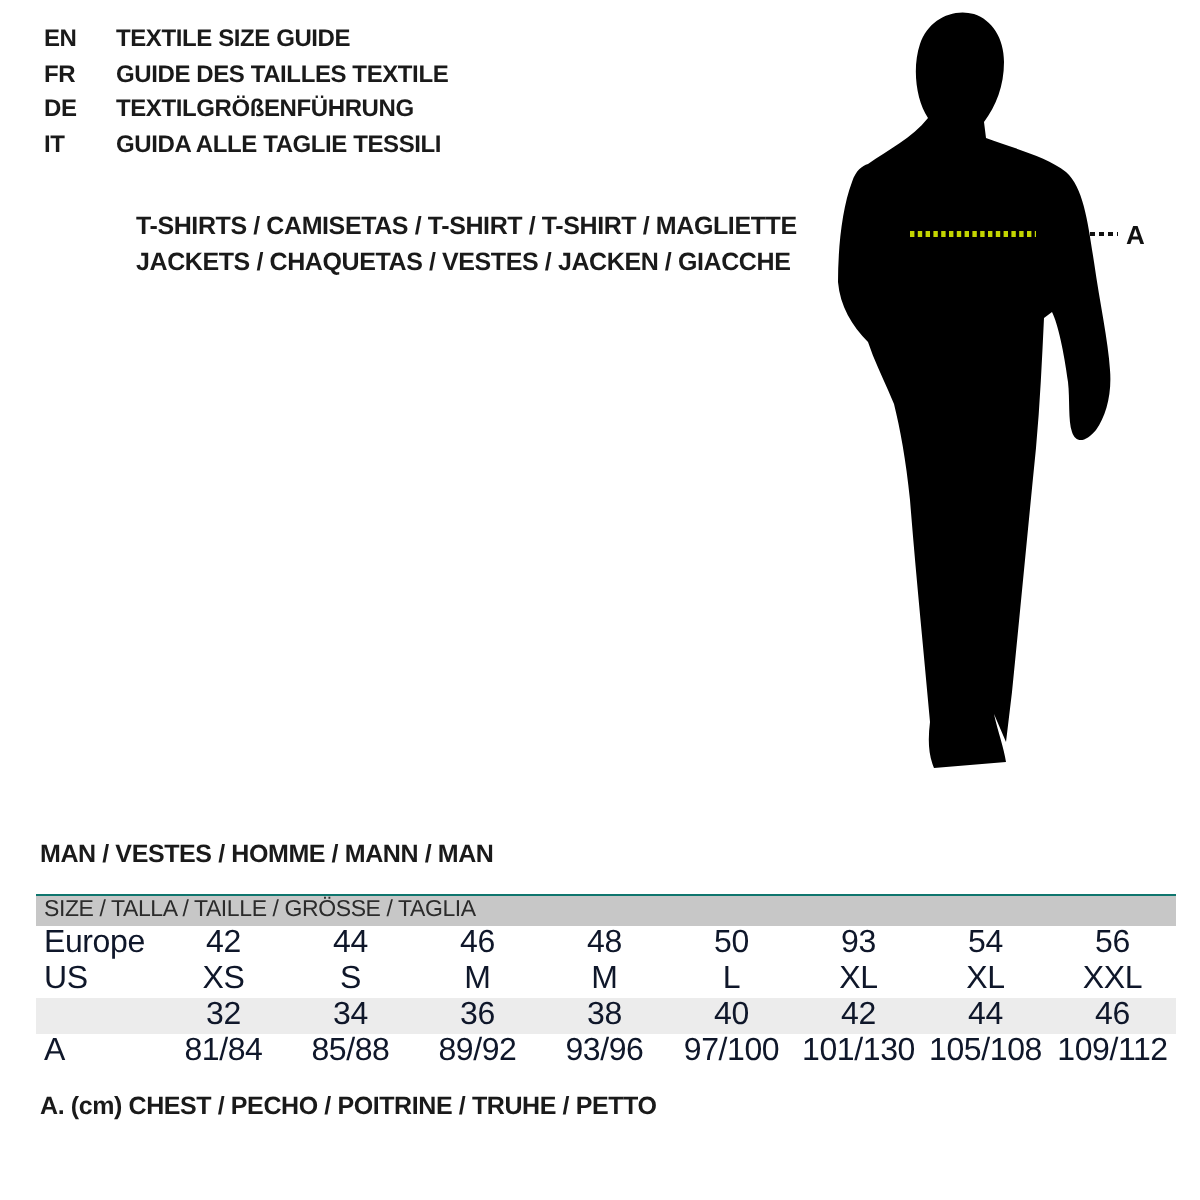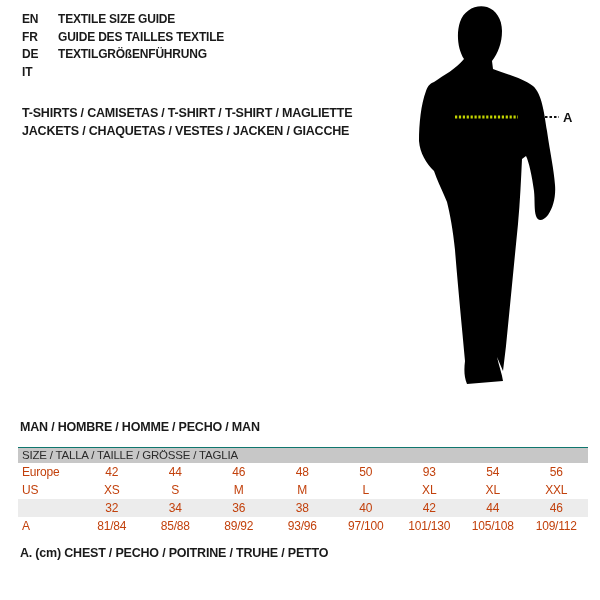--- a/index.html
+++ b/index.html
@@ -12,38 +12,38 @@
   .abs{position:absolute;}
 
   
   .lang-list{left:22px;top:11px;width:360px;}
   .lang-row{display:flex;line-height:17.6px;font-size:12px;font-weight:700;letter-spacing:-0.2px;}
   .lang-code{width:36px;flex:0 0 36px;}
   .lang-label{flex:1;}
 
   
   .categories{left:22px;top:104px;width:420px;}
-  .category-line{font-size:12.5px;font-weight:700;line-height:18px;letter-spacing:-0.2px;white-space:nowrap;}
+  .category-line{font-size:12.5px;font-weight:700;line-height:18px;letter-spacing:-0.2px;white-space:nowrap;margin-left:46px;}
 
   
   .figure-wrap{left:400px;top:0;width:200px;height:400px;}
   .figure-wrap svg{display:block;}
 
   
   .section-title{left:20px;top:420px;font-size:12.5px;font-weight:700;letter-spacing:-0.2px;white-space:nowrap;}
 
   
   .size-table-wrap{left:18px;top:447px;width:570px;}
   .size-header{
     height:15px;line-height:15px;background:#c7c7c7;border-top:1px solid #0f766e;
     font-size:11.5px;color:#2b2b2b;padding-left:4px;letter-spacing:-0.2px;
   }
   table.size-table{width:100%;border-collapse:collapse;table-layout:fixed;}
   table.size-table td{
-    height:18px;font-size:12px;color:#c2410c;text-align:center;
+    height:18px;font-size:16px;color:#0f172a;text-align:center;
     padding:0;letter-spacing:-0.2px;vertical-align:middle;white-space:nowrap;
   }
   table.size-table td.row-label{text-align:left;padding-left:4px;}
   table.size-table tr.shaded td{background:#ececec;}
   col.label-col{width:62px;}
 
   
   .footnote{left:20px;top:546px;font-size:12.5px;font-weight:700;letter-spacing:-0.2px;white-space:nowrap;}
 </style>
 </head>
@@ -57,20 +57,21 @@
   <div class="lang-row">
     <span class="lang-code">FR</span>
     <span class="lang-label">GUIDE DES TAILLES TEXTILE</span>
   </div>
   <div class="lang-row">
     <span class="lang-code">DE</span>
     <span class="lang-label">TEXTILGRÖßENFÜHRUNG</span>
   </div>
   <div class="lang-row">
     <span class="lang-code">IT</span>
+    <span class="lang-label">GUIDA ALLE TAGLIE TESSILI</span>
   </div>
 </div>
 
 <div class="abs categories">
   <div class="category-line">T-SHIRTS / CAMISETAS / T-SHIRT / T-SHIRT / MAGLIETTE</div>
   <div class="category-line">JACKETS / CHAQUETAS / VESTES / JACKEN / GIACCHE</div>
 </div>
 
 <div class="abs figure-wrap">
   <svg width="200" height="400" viewBox="0 0 200 400" xmlns="http://www.w3.org/2000/svg">
@@ -104,21 +105,21 @@
       C 19,124 21,104 26,91
       C 28,85 31,83 34,82
       C 44,75 56,69 64,59
       Z"></path>
     <line x1="55" y1="117" x2="118" y2="117" stroke-width="3" stroke-dasharray="2.2 1.7" stroke="#c3d500"></line>
     <line x1="145" y1="117" x2="159" y2="117" stroke-width="2" stroke-dasharray="2.5 2" stroke="#111111"></line>
     <text x="163" y="122" font-size="13" font-weight="bold" font-family="Liberation Sans, DejaVu Sans, sans-serif" fill="#111111">A</text>
   </svg>
 </div>
 
-<div class="abs section-title">MAN / HOMBRE / HOMME / PECHO / MAN</div>
+<div class="abs section-title">MAN / VESTES / HOMME / MANN / MAN</div>
 
 <div class="abs size-table-wrap">
   <div class="size-header">SIZE / TALLA / TAILLE / GRÖSSE / TAGLIA</div>
   <table class="size-table">
     <colgroup>
       <col class="label-col">
         <col>
         <col>
         <col>
         <col>

